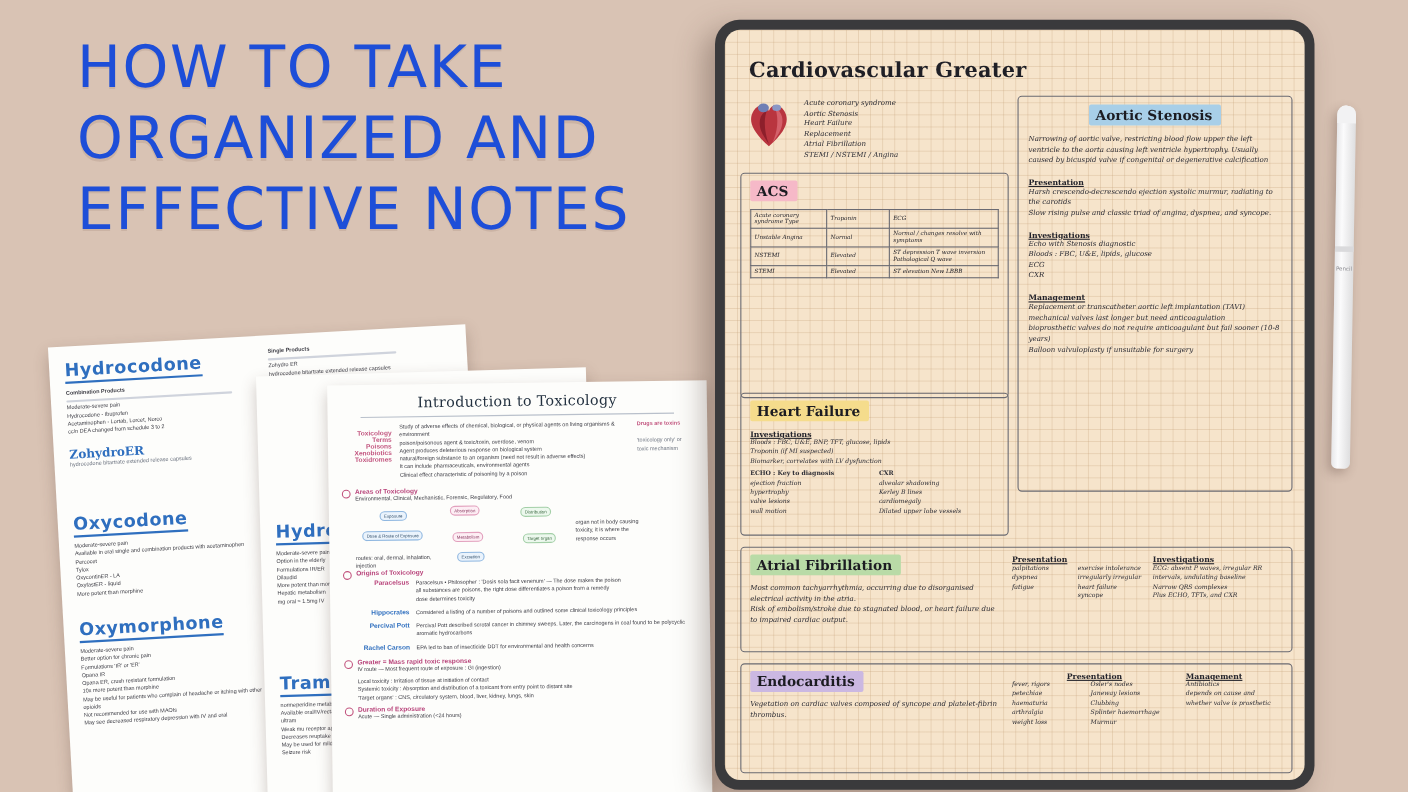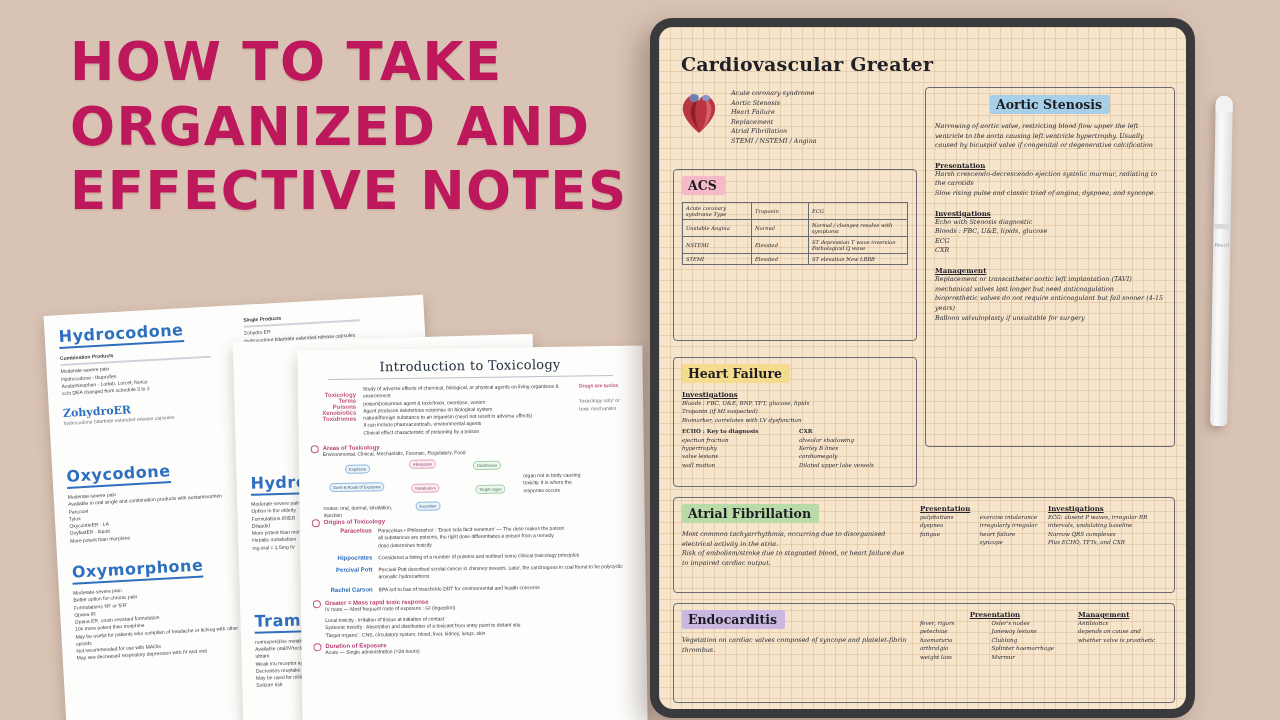--- a/index.html
+++ b/index.html
@@ -23,22 +23,22 @@
 
   
   .title-block {
     position: absolute;
     left: 70px;
     top: 30px;
     width: 600px;
   }
   .title-line {
     font-family: "DejaVu Sans", sans-serif;
-    font-weight: bold;
-    color: #be185d;
+    font-weight: normal;
+    color: #1d4ed8;
     font-size: 53px;
     letter-spacing: 1.5px;
     line-height: 1.22;
     text-transform: uppercase;
     text-shadow: 0 2px 0 rgba(140,110,95,0.18);
   }
 
   
   .paper {
     position: absolute;
@@ -496,21 +496,21 @@
 
       <div style="position:absolute;left:72px;top:62px;width:150px;">
         <div class="hand">Acute coronary syndrome</div>
         <div class="hand">Aortic Stenosis</div>
         <div class="hand">Heart Failure</div>
         <div class="hand">Replacement</div>
         <div class="hand">Atrial Fibrillation</div>
         <div class="hand">STEMI / NSTEMI / Angina</div>
       </div>
 
-      <div class="box" style="left:14px;top:142px;width:244px;height:172px;">
+      <div class="box" style="left:14px;top:130px;width:244px;height:205px;">
         <div style="padding:6px 8px;">
           <span class="hl hl-pink">ACS</span>
           <table class="tbl" style="margin-top:7px;width:226px;">
             <tbody>
                 <tr>
               <th style="width:62px;">Acute coronary syndrome Type</th>
               <th style="width:50px;">Troponin</th>
               <th>ECG</th>
             </tr>
             <tr>
@@ -546,21 +546,21 @@
 
           <div class="subhead" style="margin-top:10px;">Investigations</div>
           <div class="hand">Echo with Stenosis diagnostic</div>
           <div class="hand">Bloods : FBC, U&amp;E, lipids, glucose</div>
           <div class="hand">ECG</div>
           <div class="hand">CXR</div>
 
           <div class="subhead" style="margin-top:10px;">Management</div>
           <div class="hand">Replacement or transcatheter aortic left implantation (TAVI)</div>
           <div class="hand">mechanical valves last longer but need anticoagulation</div>
-          <div class="hand">bioprosthetic valves do not require anticoagulant but fail sooner (4-15 years)</div>
+          <div class="hand">bioprosthetic valves do not require anticoagulant but fail sooner (10-8 years)</div>
           <div class="hand">Balloon valvuloplasty if unsuitable for surgery</div>
         </div>
       </div>
 
       <div class="box" style="left:14px;top:330px;width:244px;height:130px;">
         <div style="padding:6px 8px;">
           <span class="hl hl-yellow">Heart Failure</span>
           <div class="subhead" style="margin-top:7px;">Investigations</div>
           <div class="hand sm">Bloods : FBC, U&amp;E, BNP, TFT, glucose, lipids</div>
           <div class="hand sm">Troponin (if MI suspected)</div>

